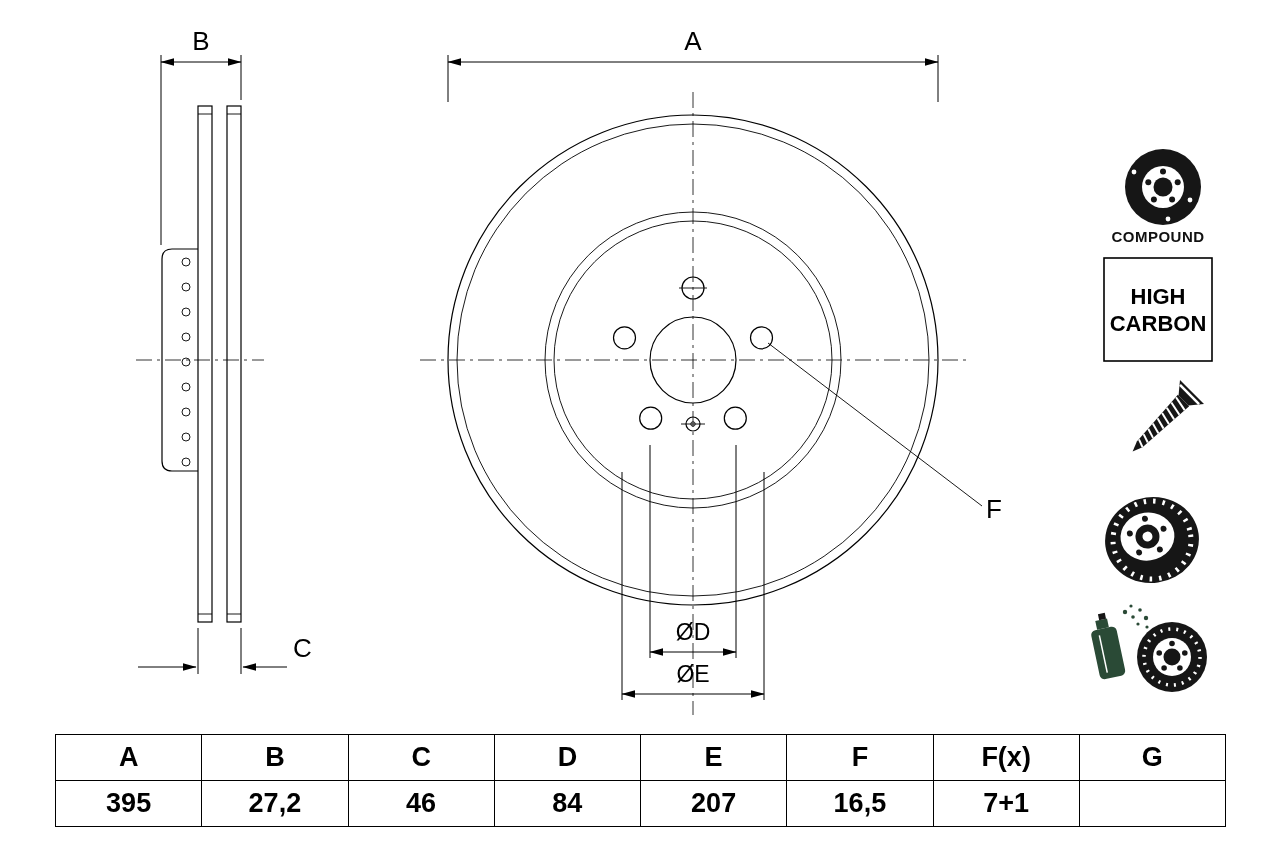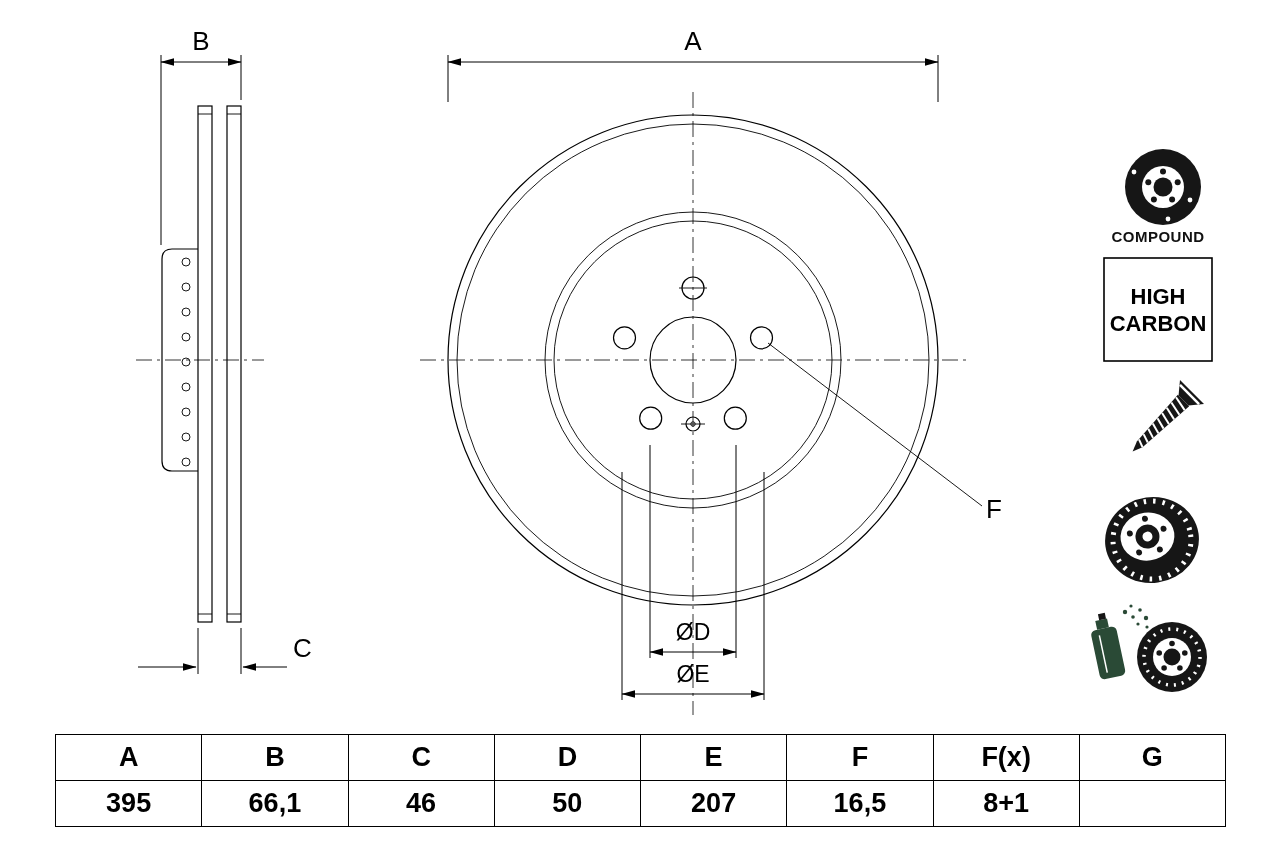--- a/index.html
+++ b/index.html
@@ -217,23 +217,23 @@
       <th>B</th>
       <th>C</th>
       <th>D</th>
       <th>E</th>
       <th>F</th>
       <th>F(x)</th>
       <th>G</th>
     </tr>
     <tr>
       <td>395</td>
-      <td>66,1</td>
+      <td>27,2</td>
       <td>46</td>
-      <td>50</td>
+      <td>84</td>
       <td>207</td>
       <td>16,5</td>
-      <td>8+1</td>
+      <td>7+1</td>
       <td></td>
     </tr>
   </tbody>
     </table>
 </div>
 
 </body></html>

